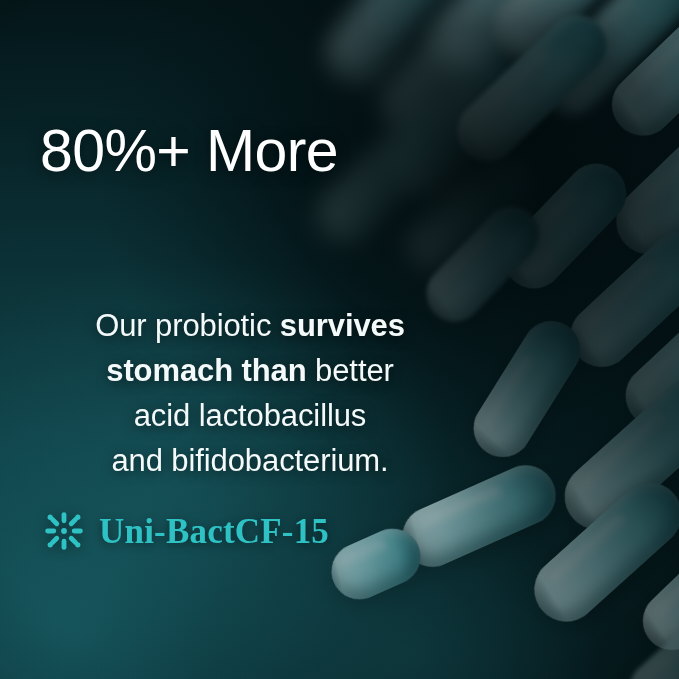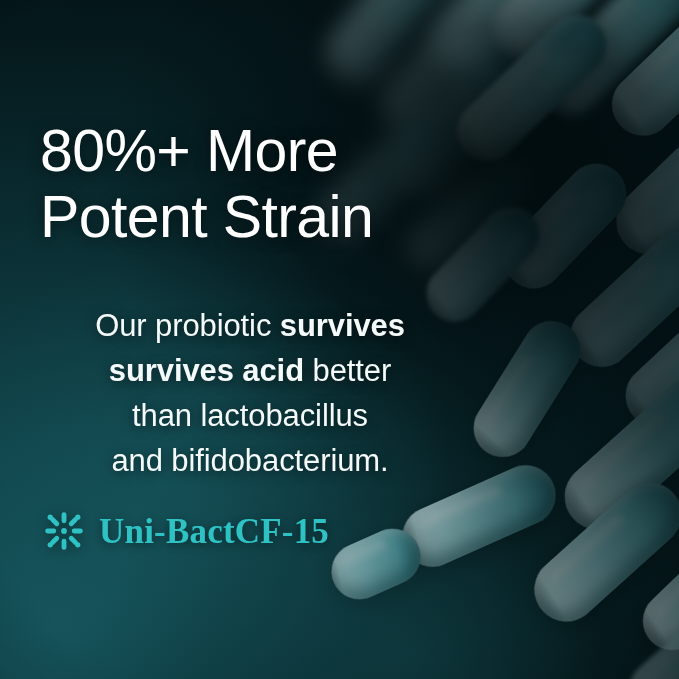--- a/index.html
+++ b/index.html
@@ -185,27 +185,26 @@
   </div>
 
   <div class="bg-dark-right"></div>
   <div class="bg-sheen"></div>
   <div class="bg-vignette"></div>
 
   <div class="content">
 
     <h1 class="headline">
       <span class="hl-line">80%+ More</span>
-      <span class="hl-line">Potent Strain</span>
     </h1>
 
     <p class="body-copy">
       <span class="bl">Our probiotic <b>survives</b></span>
-      <span class="bl"><b>survives acid</b> better</span>
-      <span class="bl">than lactobacillus</span>
+      <span class="bl"><b>stomach than</b> better</span>
+      <span class="bl">acid lactobacillus</span>
       <span class="bl">and bifidobacterium.</span>
     </p>
 
     <div class="brand">
       <svg class="brand-mark" viewBox="0 0 48 48" aria-hidden="true">
         <g fill="#2fc2c4">
 
           <rect x="21.6" y="5.2" width="4.8" height="11" rx="2.4"></rect>
           <rect x="21.6" y="31.8" width="4.8" height="11" rx="2.4"></rect>
           <rect x="5.2" y="21.6" width="11" height="4.8" rx="2.4"></rect>

